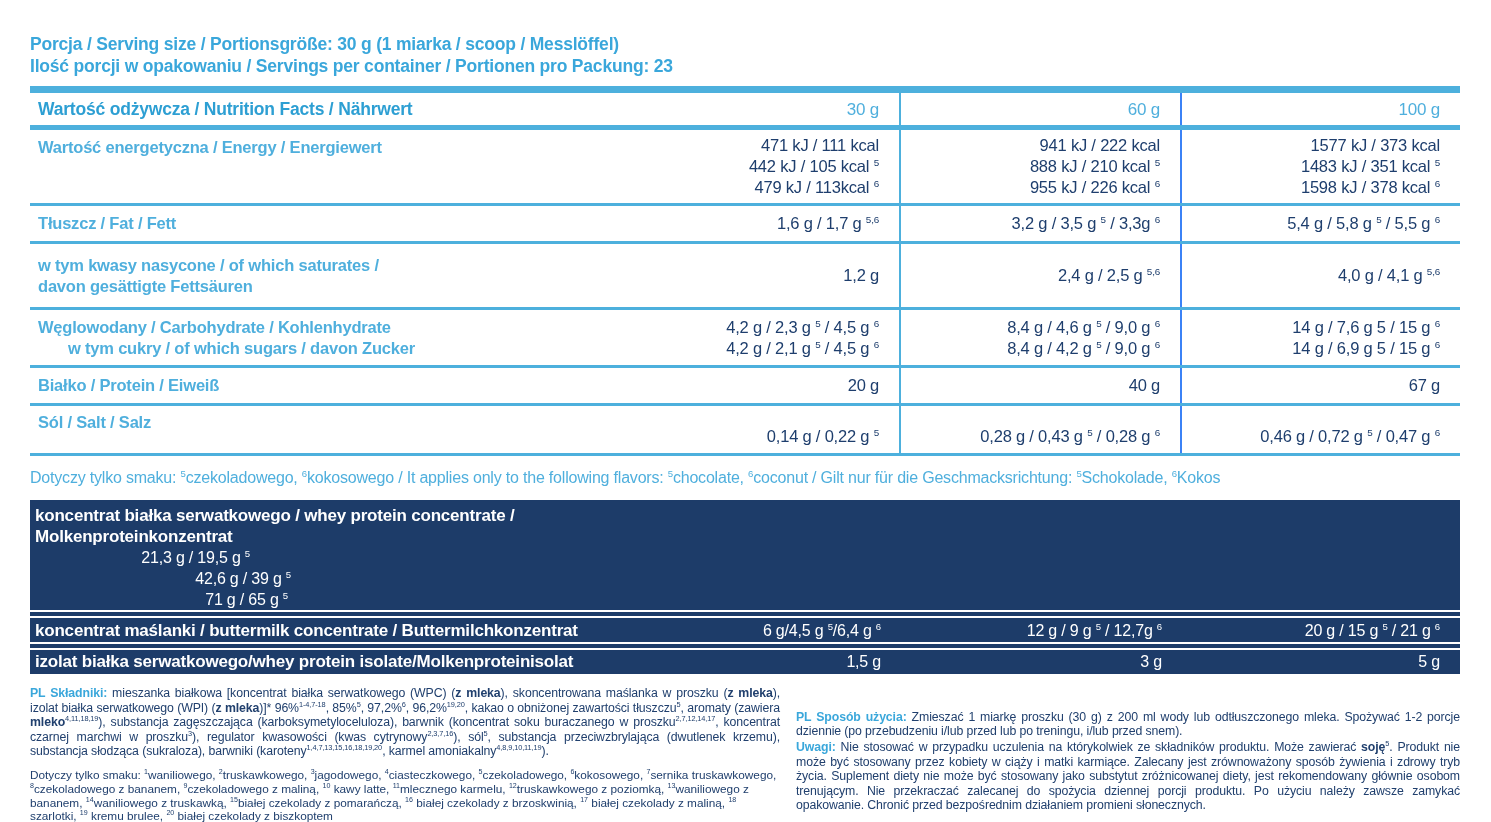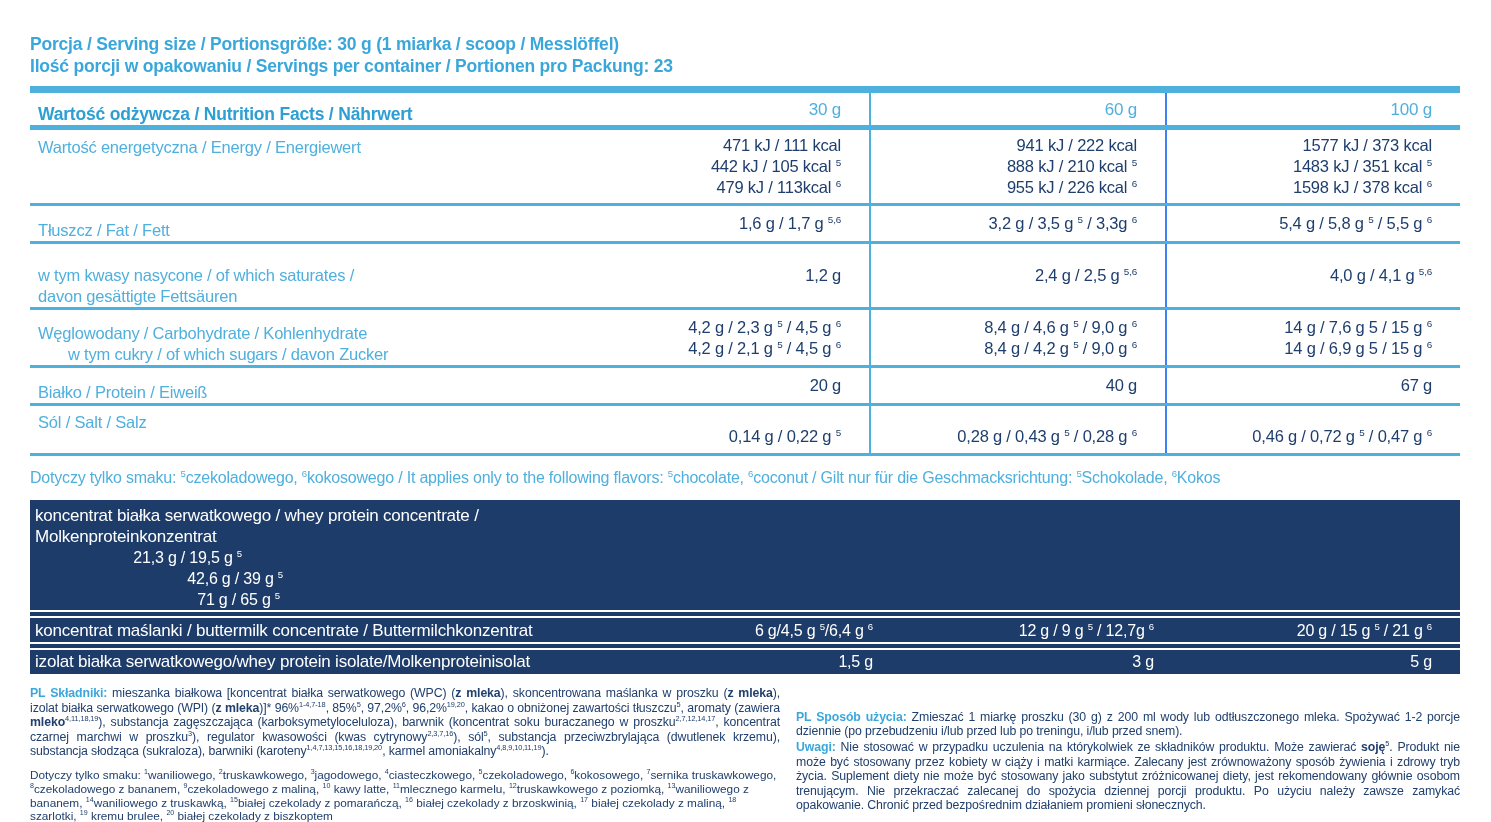--- a/index.html
+++ b/index.html
@@ -7,27 +7,27 @@
   .page { position:relative; width:1491px; height:822px; background:#ffffff; overflow:hidden; }
   .content { padding:0 31px 0 30px; }
 
   
   .topinfo { margin-top:33px; color:#3aa7db; font-weight:bold; font-size:17.5px; line-height:22px; letter-spacing:-0.2px; }
 
   
   .ntable { margin-top:9px; }
   .bar-thick { height:7px; background:#4db0dd; }
   .bar-mid { height:5px; background:#4db0dd; }
-  .nrow { display:flex; align-items:flex-end; border-bottom:3px solid #4db0dd;gap:15px; }
+  .nrow { display:flex; align-items:center; border-bottom:3px solid #4db0dd; }
   .nrow:last-child { border-bottom:3px solid #4db0dd; }
   .nhead { border-bottom:none; min-height:32px; }
-  .lbl { flex:1; color:#4fafdd; font-size:16.5px; line-height:21px; padding-left:8px; letter-spacing:-0.2px; }
+  .lbl { flex:1; color:#4fafdd; font-size:16.5px; line-height:21px; padding-left:8px; letter-spacing:-0.2px;font-weight:bold; }
   .lbl .indent { padding-left:30px; }
   .title { color:#2d9fd3; font-weight:bold; font-size:17.5px; }
-  .v { text-align:right; color:#1e3e6d; font-size:16.5px; line-height:21px; padding-right:28px; letter-spacing:-0.2px; }
+  .v { text-align:right; color:#1e3e6d; font-size:16.5px; line-height:21px; padding-right:20px; letter-spacing:-0.2px; }
   .v1 { width:240px; border-right:2px solid #4db0dd; align-self:stretch; display:flex; flex-direction:column; justify-content:center; }
   .v2 { width:281px; border-right:2px solid #3b82f6; align-self:stretch; display:flex; flex-direction:column; justify-content:center; }
   .v3 { width:278px; align-self:stretch; display:flex; flex-direction:column; justify-content:center; }
   .colhead { color:#4fafdd; font-size:17px; font-weight:normal; }
   sup { font-size:60%; line-height:0; vertical-align:super; }
 
   .row-energy { min-height:76px; }
   .row-energy .lbl { align-self:flex-start; padding-top:7px; }
   .row-fat { min-height:38px; }
   .row-saturates { min-height:66px; }

